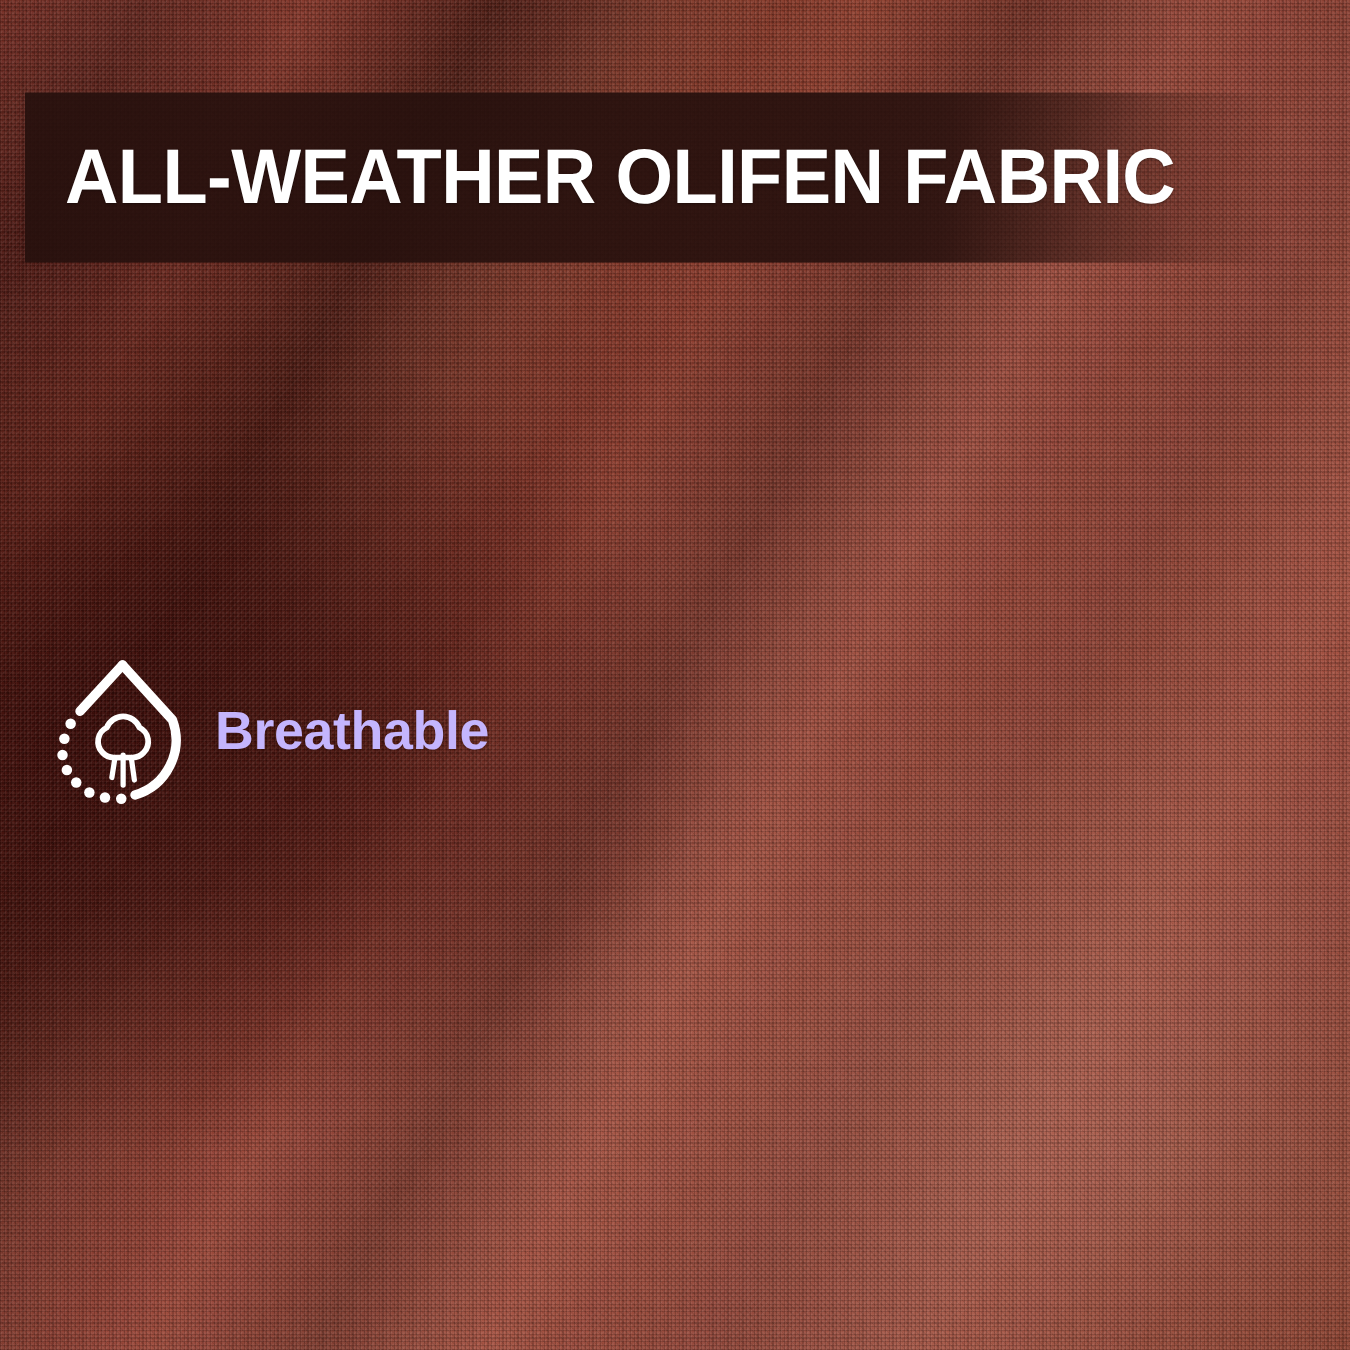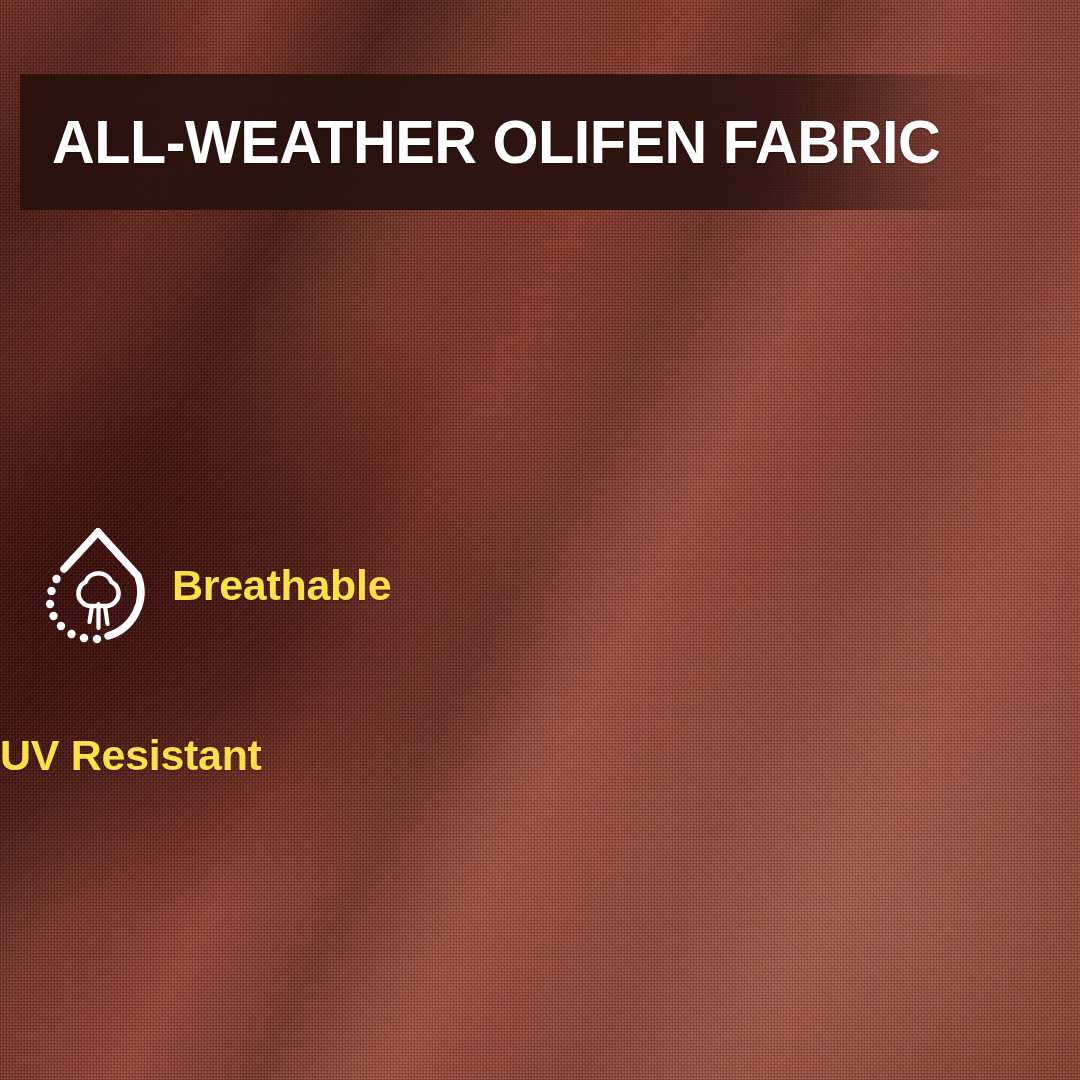--- a/index.html
+++ b/index.html
@@ -163,21 +163,21 @@
   }
   .feature-icon{
     width:130px;
     min-width:130px;
     margin-left:42px;
     display:flex;
     align-items:center;
     justify-content:flex-start;
   }
   .feature-label{
-    color:#fde047;
+    color:#c4b5fd;
     font-family:"Liberation Sans",sans-serif;
     font-weight:700;
     font-size:43px;
     letter-spacing:-0.3px;
     line-height:1;
     white-space:nowrap;
     text-shadow:0 1px 3px rgba(40,8,5,0.45);
   }
   .feature-icon svg{display:block;}
 </style>
@@ -228,17 +228,16 @@
           <path d="M56.5 80 L56.5 104" stroke="#fff" stroke-width="4.2" stroke-linecap="round"></path>
           <path d="M50 82 L47.5 98" stroke="#fff" stroke-width="4.2" stroke-linecap="round"></path>
           <path d="M63 82 L65.5 100" stroke="#fff" stroke-width="4.2" stroke-linecap="round"></path>
         </svg>
       </div>
       <div class="feature-label">Breathable</div>
     </div>
 
 
     <div class="feature">
-      <div class="feature-label">UV Resistant</div>
     </div>
 
   </div>
 </div>
 
 </body></html>

